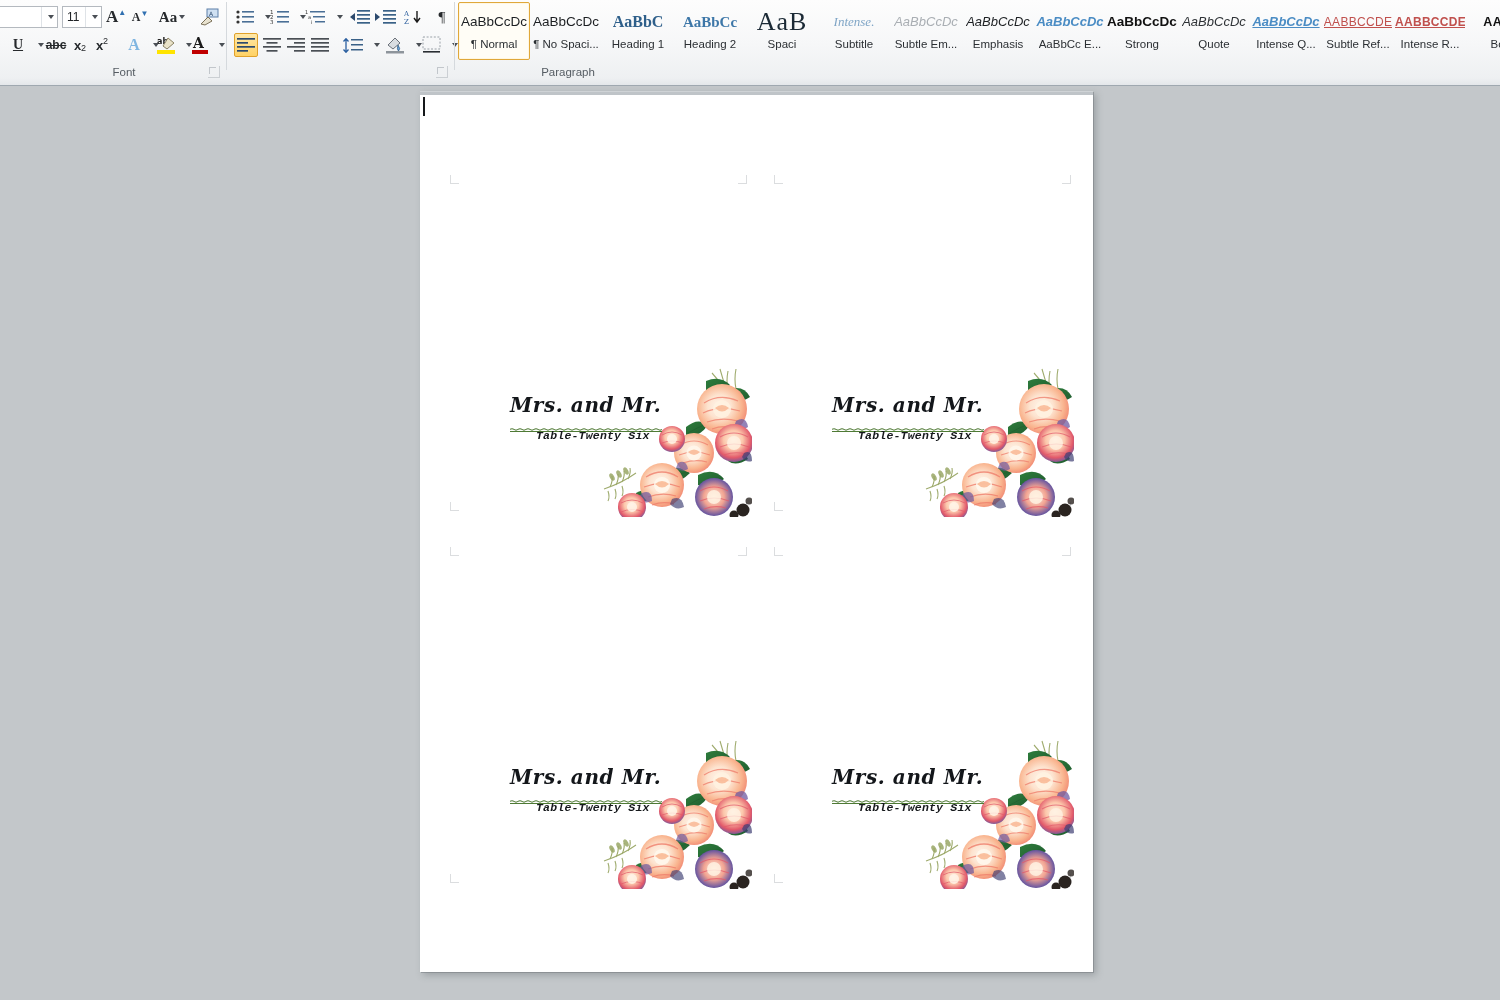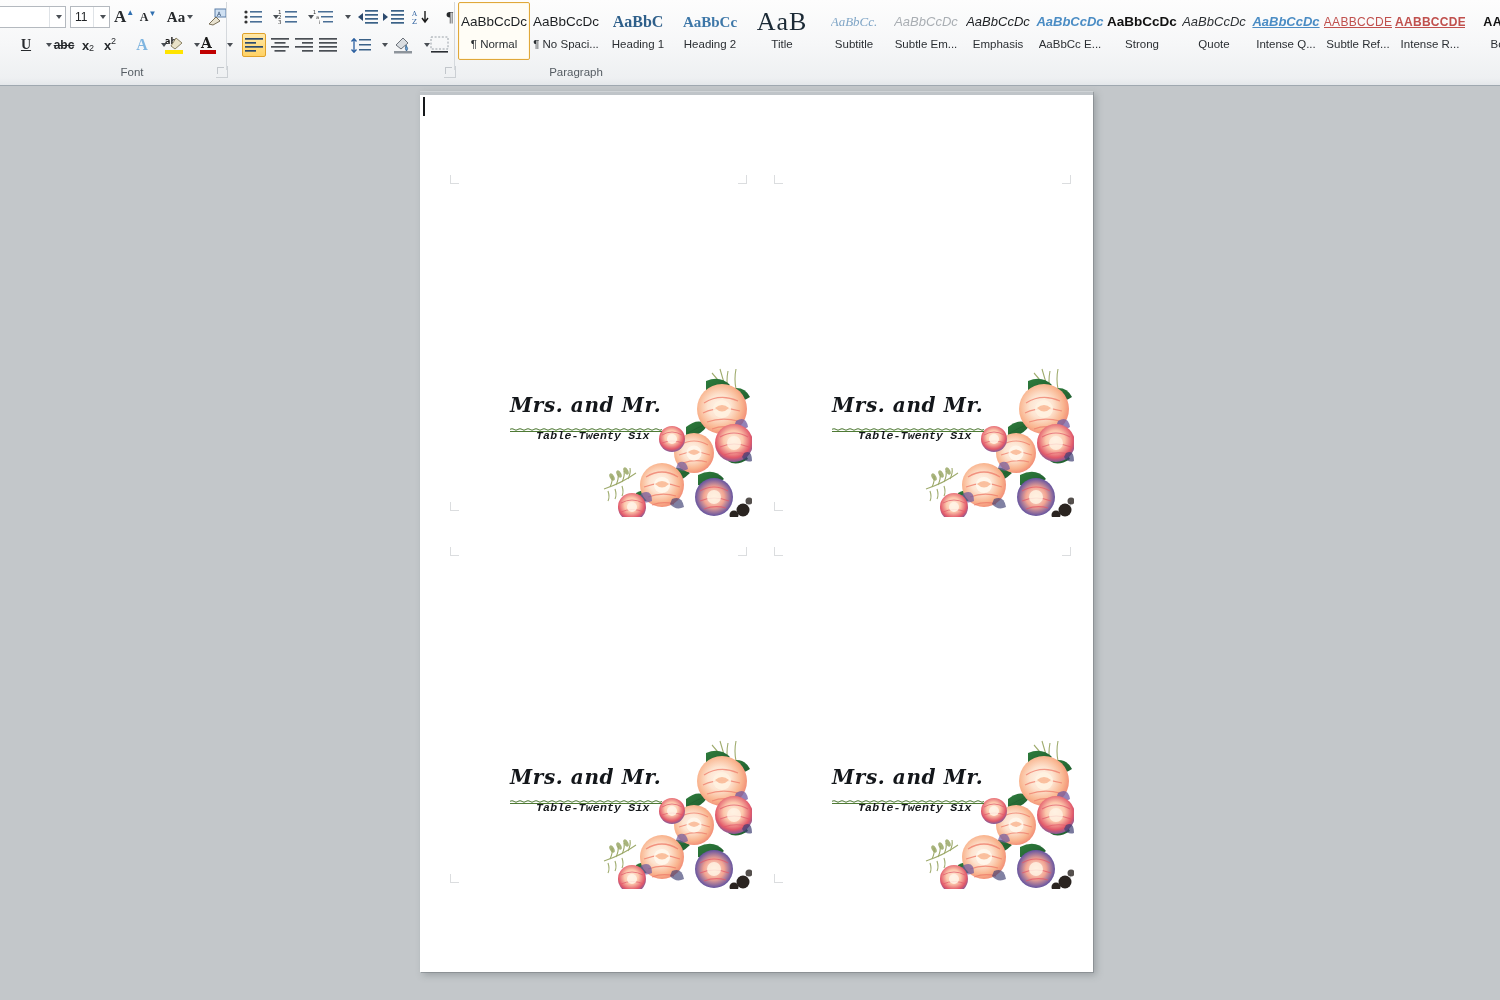--- a/index.html
+++ b/index.html
@@ -12,21 +12,21 @@
   #app{position:relative;width:1500px;height:1000px;}
 
   
   .ribbon{
     position:absolute;left:0;top:0;width:1500px;height:86px;
     background:linear-gradient(to bottom,#fdfdfd 0%,#f6f7f8 52%,#eef0f2 92%,#e4e7ea 100%);
     border-bottom:1px solid #9fa8b0;
     box-sizing:border-box;
   }
   .ribbon-rows{position:absolute;left:0;top:0;width:1500px;height:62px;}
-  .group{position:absolute;top:0;height:62px;margin-left:8px;}
+  .group{position:absolute;top:0;height:62px;}
   .group-label{
     position:absolute;height:20px;line-height:20px;top:62px;
     font-size:11.5px;color:#555c63;text-align:center;
   }
   .grp-sep{position:absolute;top:2px;width:1px;height:68px;background:#d5d9dd;}
   .launcher{
     position:absolute;top:66px;width:12px;height:12px;
     border:1px solid #b9bec4;border-top:none;border-left:none;
     box-sizing:border-box;opacity:.65;
   }
@@ -382,24 +382,24 @@
           <div class="style-item">
             <div class="style-sample" style="font-family:'Liberation Serif',serif;font-size:16px;font-weight:700;color:#2e5f8a;">AaBbC</div>
             <div class="style-name">Heading 1</div>
           </div>
           <div class="style-item">
             <div class="style-sample" style="font-family:'Liberation Serif',serif;font-size:15px;font-weight:700;color:#3d77a8;">AaBbCc</div>
             <div class="style-name">Heading 2</div>
           </div>
           <div class="style-item">
             <div class="style-sample" style="font-family:'Liberation Serif',serif;font-size:26px;color:#1c2a36;letter-spacing:1px;">AaB</div>
-            <div class="style-name">Title</div>
-          </div>
-          <div class="style-item">
-            <div class="style-sample" style="font-family:'Liberation Serif',serif;font-style:italic;font-size:13px;color:#7fa5c6;">AaBbCc.</div>
+            <div class="style-name">Spaci</div>
+          </div>
+          <div class="style-item">
+            <div class="style-sample" style="font-family:'Liberation Serif',serif;font-style:italic;font-size:13px;color:#7fa5c6;">Intense.</div>
             <div class="style-name">Subtitle</div>
           </div>
           <div class="style-item">
             <div class="style-sample" style="font-family:'Liberation Sans',sans-serif;font-style:italic;font-size:13px;color:#a9aeb3;">AaBbCcDc</div>
             <div class="style-name">Subtle Em...</div>
           </div>
           <div class="style-item">
             <div class="style-sample" style="font-family:'Liberation Sans',sans-serif;font-style:italic;font-size:13px;color:#1c1f22;">AaBbCcDc</div>
             <div class="style-name">Emphasis</div>
           </div>

